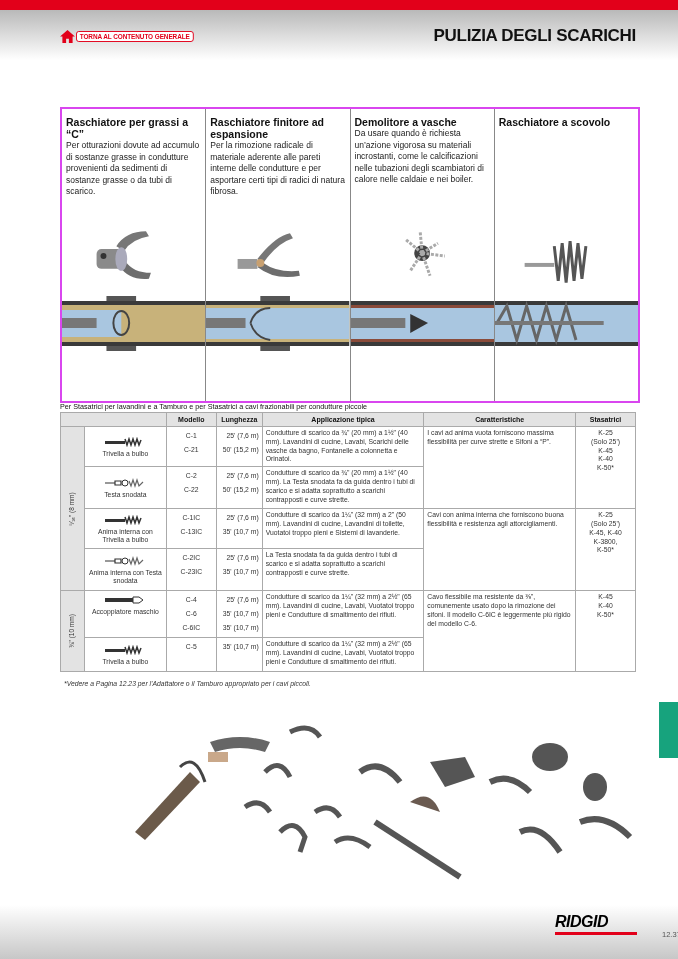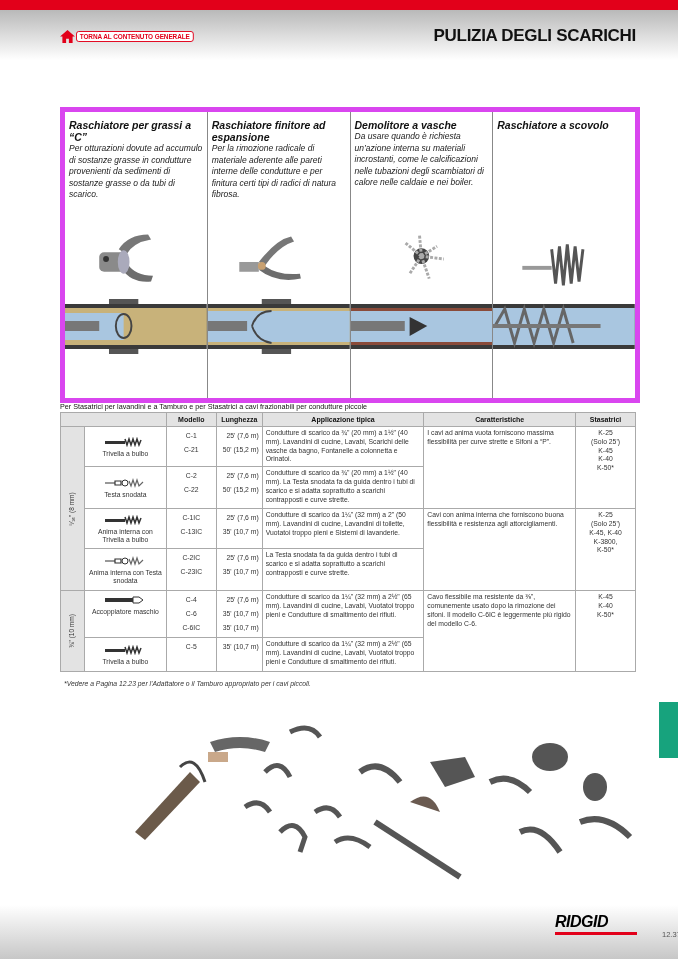--- a/index.html
+++ b/index.html
@@ -14,21 +14,21 @@
   .home-icon { width: 15px; height: 13px; display: inline-block; margin-right: 1px; }
   .home-label { font-family: "Liberation Sans", sans-serif; font-size: 7px; font-weight: bold;
     color: #e2001a; border: 1px solid #e2001a; border-radius: 3px; padding: 1px 3px;
     background: #fff; letter-spacing: -0.1px; transform: scaleX(0.92); transform-origin: left; }
 
   .page-title { position: absolute; right: 42px; top: 26px; font-size: 17px; font-weight: bold;
     color: #111; letter-spacing: -0.3px; text-align: right; }
 
   
   .cards { position: absolute; left: 60px; top: 107px; width: 580px; height: 296px;
-    border: 5px solid #d946ef; display: flex; font-style: italic; }
+    border: 2px solid #d946ef; display: flex; }
   .card { flex: 1; border-right: 1px solid #888; position: relative; }
   .card:last-child { border-right: none; }
   .card-title { font-size: 10.5px; font-weight: bold; color: #111; padding: 7px 4px 0 4px; line-height: 12px; }
   .card-desc { font-size: 8.5px; color: #222; padding: 0 4px; line-height: 11.6px; }
   .card-photo { position: absolute; left: 0; top: 112px; width: 100%; height: 75px; }
   .card-pipe { position: absolute; left: 0; top: 187px; width: 100%; height: 55px; }
 
   
   .table-caption { position: absolute; left: 60px; top: 402px; font-size: 7.2px; font-weight: normal; color: #111; }
   table.spec { position: absolute; left: 60px; top: 412px; width: 576px; border-collapse: collapse;
@@ -91,40 +91,40 @@
       <rect x="0" y="9" width="145" height="37" fill="#c8b27a"></rect>
       <rect x="0" y="14" width="60" height="27" fill="#a9c6e0"></rect>
       <rect x="0" y="22" width="35" height="10" fill="#777"></rect>
       <ellipse cx="60" cy="27" rx="8" ry="12" fill="none" stroke="#444" stroke-width="2"></ellipse>
       <rect x="45" y="0" width="30" height="5" fill="#555"></rect>
         <rect x="45" y="50" width="30" height="5" fill="#555"></rect>
     </svg>
   </div>
   <div class="card">
     <div class="card-title">Raschiatore finitore ad espansione</div>
-    <div class="card-desc">Per la rimozione radicale di materiale aderente alle pareti interne delle condutture e per finitura certi tipi di radici di natura fibrosa.</div>
+    <div class="card-desc">Per la rimozione radicale di materiale aderente alle pareti interne delle condutture e per asportare certi tipi di radici di natura fibrosa.</div>
     <svg class="card-photo" viewBox="0 0 145 75">
       <rect x="32" y="38" width="20" height="10" fill="#999"></rect>
       <path d="M52 38 Q70 15 85 12 L88 17 Q72 22 58 42 Z" fill="#777"></path>
       <path d="M52 46 Q70 60 95 55 L94 50 Q72 52 58 42 Z" fill="#6d6d6d"></path>
       <circle cx="55" cy="42" r="4" fill="#c8a070"></circle>
     </svg>
     <svg class="card-pipe" viewBox="0 0 145 55" preserveAspectRatio="none">
       <rect x="0" y="5" width="145" height="45" fill="#3a3a3a"></rect>
       <rect x="0" y="9" width="145" height="37" fill="#c8b27a"></rect>
       <rect x="0" y="12" width="145" height="31" fill="#a9c6e0"></rect>
       <rect x="0" y="22" width="40" height="10" fill="#777"></rect>
       <path d="M45 27 Q50 12 65 12 M45 27 Q50 42 65 44" stroke="#444" stroke-width="2" fill="none"></path>
       <rect x="55" y="0" width="30" height="5" fill="#555"></rect>
         <rect x="55" y="50" width="30" height="5" fill="#555"></rect>
     </svg>
   </div>
   <div class="card">
     <div class="card-title">Demolitore a vasche</div>
-    <div class="card-desc">Da usare quando è richiesta un’azione interna su materiali incrostanti, come le calcificazioni nelle tubazioni degli scambiatori di calore nelle caldaie e nei boiler.</div>
+    <div class="card-desc">Da usare quando è richiesta un’azione vigorosa su materiali incrostanti, come le calcificazioni nelle tubazioni degli scambiatori di calore nelle caldaie e nei boiler.</div>
     <svg class="card-photo" viewBox="0 0 145 75">
       <circle cx="72" cy="32" r="8" fill="#444"></circle>
       <path d="M72 32 L55 18 M72 32 L88 22 M72 32 L60 50 M72 32 L80 55 M72 32 L95 35 M72 32 L70 10" stroke="#aaa" stroke-width="3" stroke-dasharray="3 1.5"></path>
     </svg>
     <svg class="card-pipe" viewBox="0 0 145 55" preserveAspectRatio="none">
       <rect x="0" y="5" width="145" height="45" fill="#3a3a3a"></rect>
       <rect x="0" y="9" width="145" height="37" fill="#8a4b3a"></rect>
       <rect x="0" y="12" width="145" height="31" fill="#a9c6e0"></rect>
       <rect x="0" y="22" width="55" height="10" fill="#777"></rect>
       <path d="M60 18 L78 27 L60 37 Z" fill="#333"></path>

